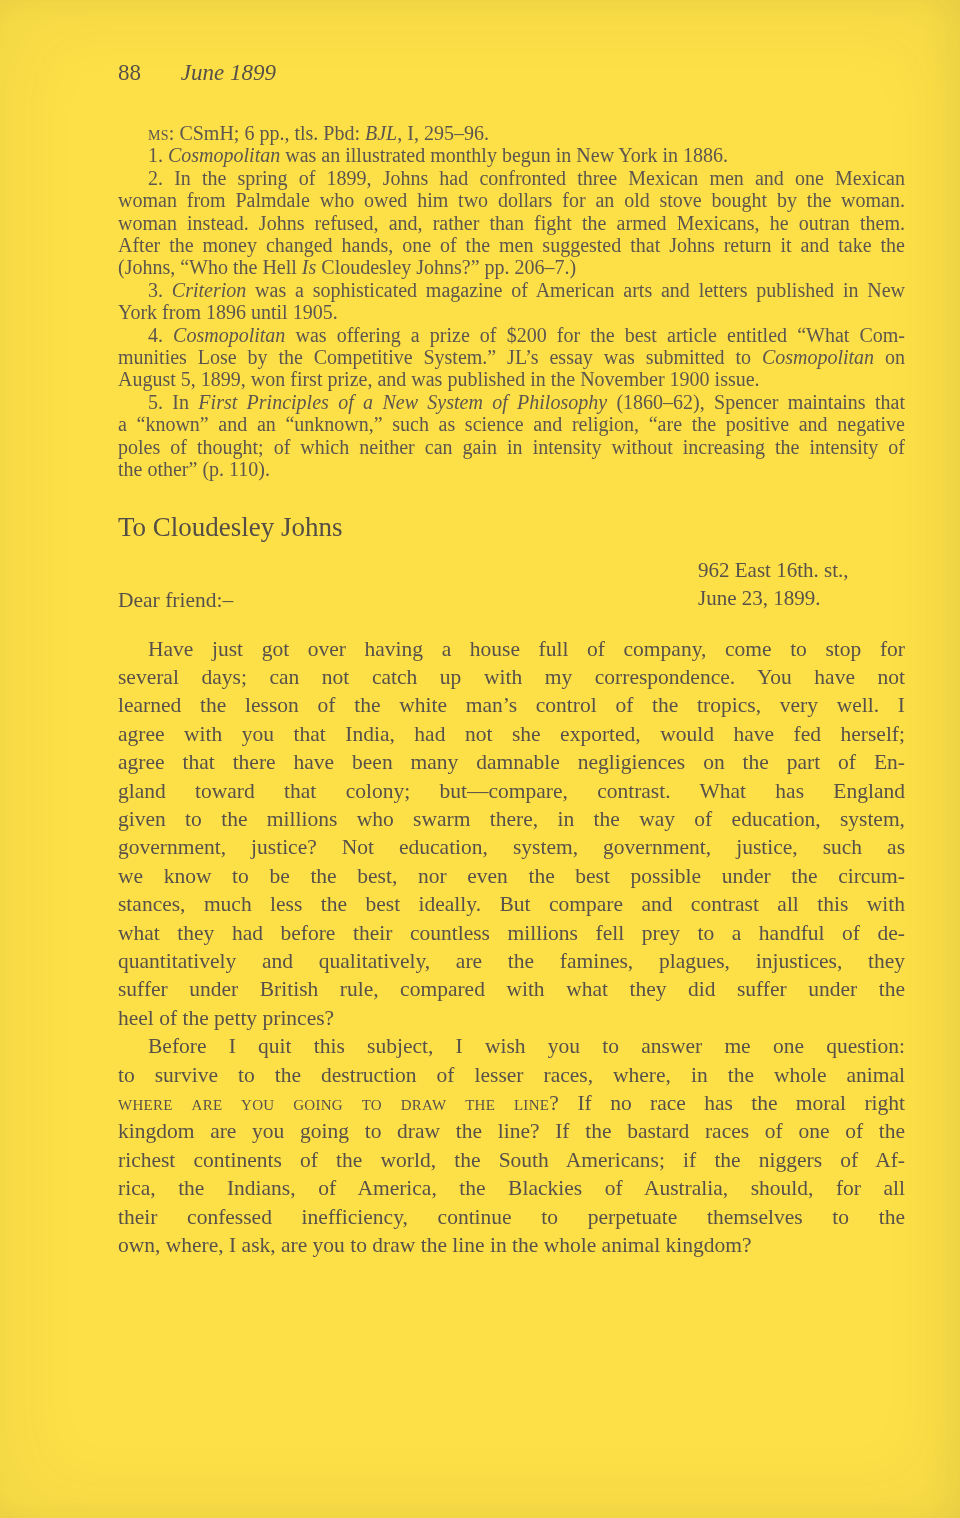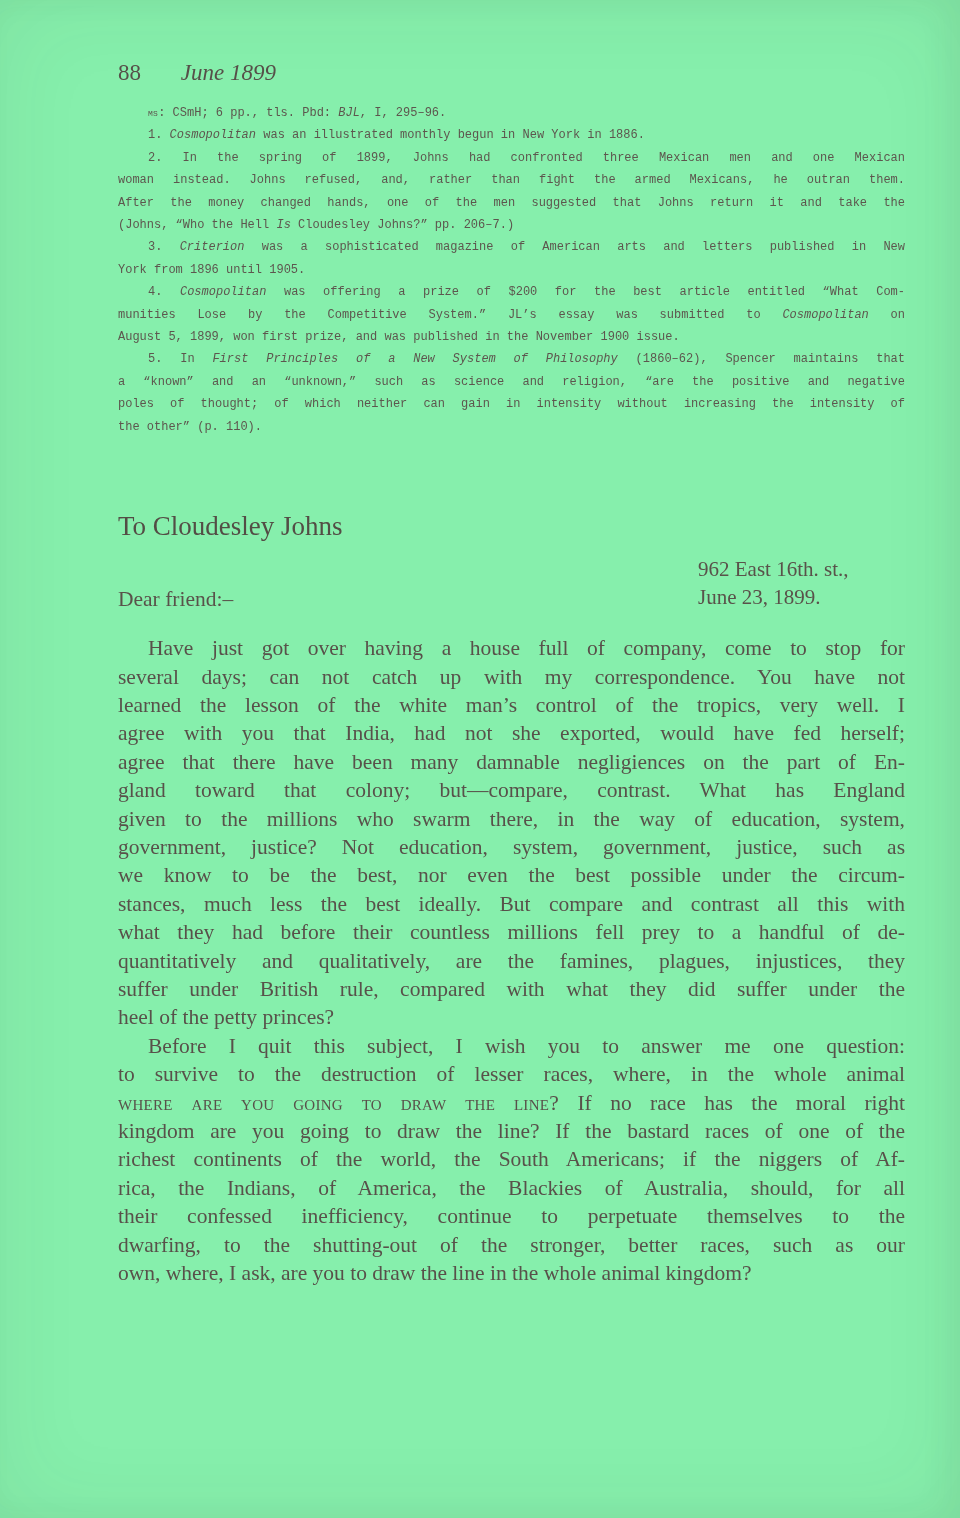--- a/index.html
+++ b/index.html
@@ -3,35 +3,35 @@
 <meta charset="utf-8">
 <style>
   html,body{margin:0;padding:0;}
   body{
     width:960px;height:1518px;
     font-family:"Liberation Serif","DejaVu Serif",serif;
     background:#d8d7d4;
   }
   .page{
     position:relative;width:960px;height:1518px;overflow:hidden;
-    background:#86efac;
+    background:#fde047;
     box-shadow:inset 0 0 90px rgba(60,55,45,0.07), inset -14px 0 30px rgba(60,55,45,0.05);
   }
   .content{
     position:absolute;left:118px;top:0;width:787px;color:#59524a;
   }
   
   .running-head{margin-top:60px;font-size:23px;color:#565049;}
   .running-head .pageno{font-style:normal;}
   .running-head .head-title{font-style:italic;margin-left:34px;}
   
-  .notes{margin-top:16px;font-size:12px;line-height:22.4px;color:#5d564e;font-family:Liberation Mono, monospace;}
+  .notes{margin-top:36px;font-size:20px;line-height:22.4px;color:#5d564e;}
   .note-block .ln:first-child{text-indent:30px;}
   
-  .letter-heading{margin-top:73px;font-size:27px;color:#534d45;}
+  .letter-heading{margin-top:31px;font-size:27px;color:#534d45;}
   .address{margin-top:13px;margin-left:580px;font-size:21px;line-height:28px;color:#59524a;}
   .salutation{margin-top:-24px;font-size:21.5px;color:#59524a;}
   .body-text{margin-top:22px;font-size:21.5px;line-height:28.4px;color:#58514a;}
   .paragraph .ln:first-child{text-indent:30px;}
   
   .ln{min-height:1em;}
   .ln.j{text-align:justify;text-align-last:justify;}
   .s-i{font-style:italic;}
   .s-sc{font-variant:small-caps;letter-spacing:0.3px;}
   .s-sup{vertical-align:super;font-size:0.6em;line-height:0;}
@@ -49,20 +49,21 @@
 
     <div class="notes">
       <div class="note-block source">
           <div class="ln"><span class="s-sc">ms</span><span>: CSmH; 6 pp., tls. Pbd: </span><span class="s-i">BJL</span><span>, I, 295–96.</span></div>
         </div>
       <div class="note-block">
           <div class="ln"><span>1. </span><span class="s-i">Cosmopolitan</span><span> was an illustrated monthly begun in New York in 1886.</span></div>
         </div>
       <div class="note-block">
           <div class="ln j"><span>2. In the spring of 1899, Johns had confronted three Mexican men and one Mexican</span></div>
+          <div class="ln j"><span>woman from Palmdale who owed him two dollars for an old stove bought by the woman.</span></div>
           <div class="ln j"><span>woman instead. Johns refused, and, rather than fight the armed Mexicans, he outran them.</span></div>
           <div class="ln j"><span>After the money changed hands, one of the men suggested that Johns return it and take the</span></div>
           <div class="ln"><span>(Johns, “Who the Hell </span><span class="s-i">Is</span><span> Cloudesley Johns?” pp. 206–7.)</span></div>
         </div>
       <div class="note-block">
           <div class="ln j"><span>3. </span><span class="s-i">Criterion</span><span> was a sophisticated magazine of American arts and letters published in New</span></div>
           <div class="ln"><span>York from 1896 until 1905.</span></div>
         </div>
       <div class="note-block">
           <div class="ln j"><span>4. </span><span class="s-i">Cosmopolitan</span><span> was offering a prize of $200 for the best article entitled “What Com-</span></div>
@@ -104,19 +105,18 @@
           <div class="ln"><span>heel of the petty princes?</span></div>
         </div>
       <div class="paragraph">
           <div class="ln j"><span>Before I quit this subject, I wish you to answer me one question:</span></div>
           <div class="ln j"><span>to survive to the destruction of lesser races, where, in the whole animal</span></div>
           <div class="ln j"><span class="s-sc">where are you going to draw the line?</span><span> If no race has the moral right</span></div>
           <div class="ln j"><span>kingdom are you going to draw the line? If the bastard races of one of the</span></div>
           <div class="ln j"><span>richest continents of the world, the South Americans; if the niggers of Af-</span></div>
           <div class="ln j"><span>rica, the Indians, of America, the Blackies of Australia, should, for all</span></div>
           <div class="ln j"><span>their confessed inefficiency, continue to perpetuate themselves to the</span></div>
-          <div class="ln j"><span>dwarfing, to the shutting-out of the stronger, better races, such as our</span></div>
           <div class="ln"><span>own, where, I ask, are you to draw the line in the whole animal kingdom?</span></div>
         </div>
     </div>
 
   </div>
 </div>
 
 </body></html>

